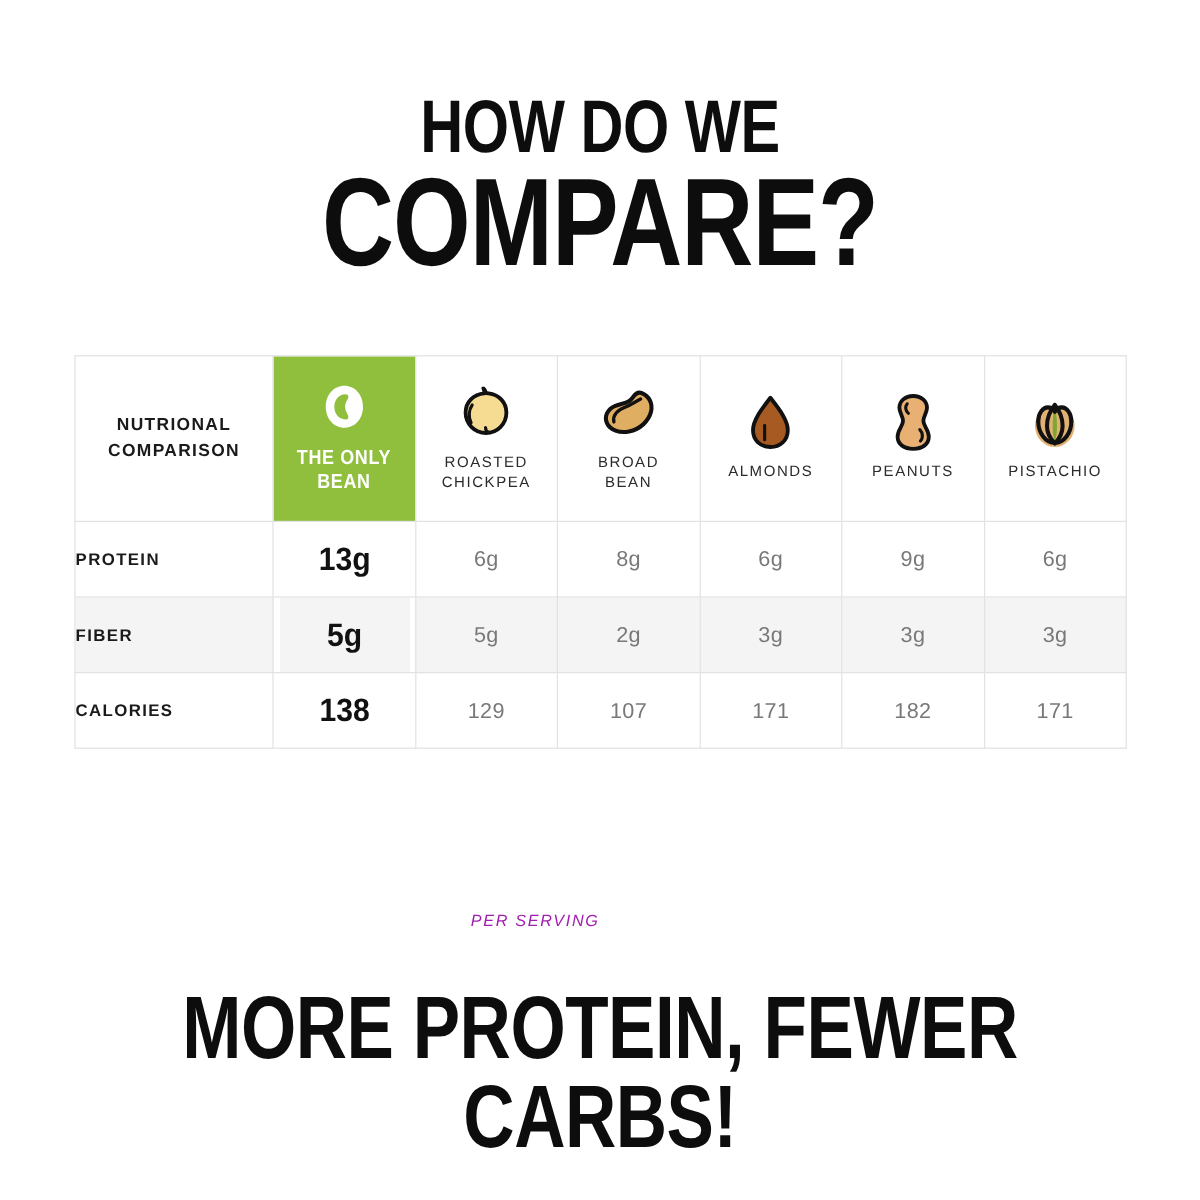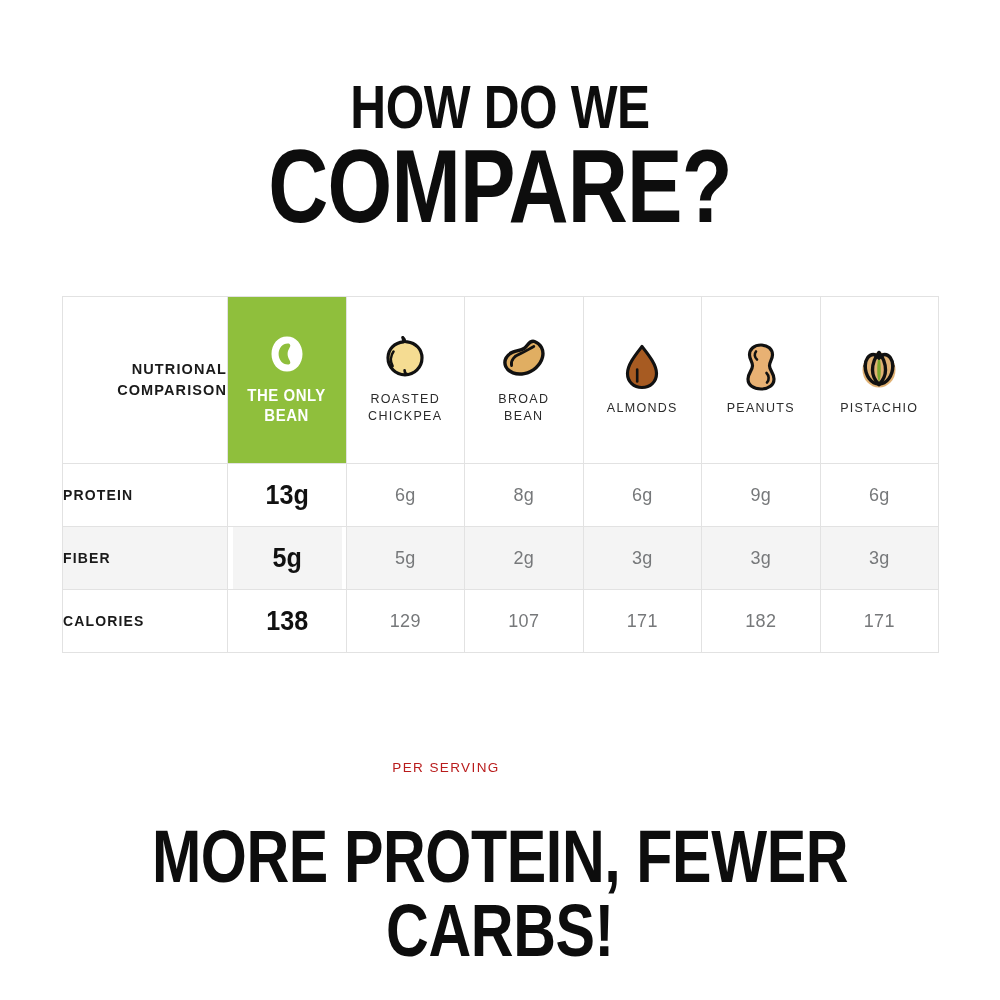--- a/index.html
+++ b/index.html
@@ -64,38 +64,38 @@
     border: 1px solid #e2e2e2;
     padding: 0;
     vertical-align: middle;
   }
   col.c-label { width: 165px; }
   col.c-col   { width: 118.5px; }
 
   
   tr.head-row td { height: 137px; }
   .label-head {
-    text-align: right;
+    text-align: center;
     font-weight: 700;
     font-size: 14.5px;
     line-height: 1.45;
     letter-spacing: 1.1px;
     color: #1a1a1a;
   }
   .brand-cell {
     background: #8FBF3C;
     text-align: center;
     padding: 0;
   }
   .brand-inner {
     display: flex;
     flex-direction: column;
     align-items: center;
     justify-content: center;
-    height: 166px;
+    height: 137px;
   }
   .brand-logo { margin-bottom: 9px; }
   .brand-name {
     color: #ffffff;
     font-family: "Liberation Sans Narrow", "Liberation Sans", sans-serif;
     font-weight: 700;
     font-size: 17px;
     line-height: 1.12;
     letter-spacing: 0.6px;
     transform: scaleX(0.88);
@@ -152,21 +152,22 @@
 
   
   .per-serving {
     position: absolute;
     top: 760px;
     left: 0;
     width: 892px;
     text-align: center;
     font-size: 13.5px;
     letter-spacing: 1.4px;
-    color: #b91c1c;
+    color: #a21caf;
+    font-style: italic;
   }
 
   
   .slogan {
     position: absolute;
     top: 820px;
     left: 0;
     width: 1000px;
     text-align: center;
     font-family: "Liberation Sans Narrow", "Liberation Sans", sans-serif;

